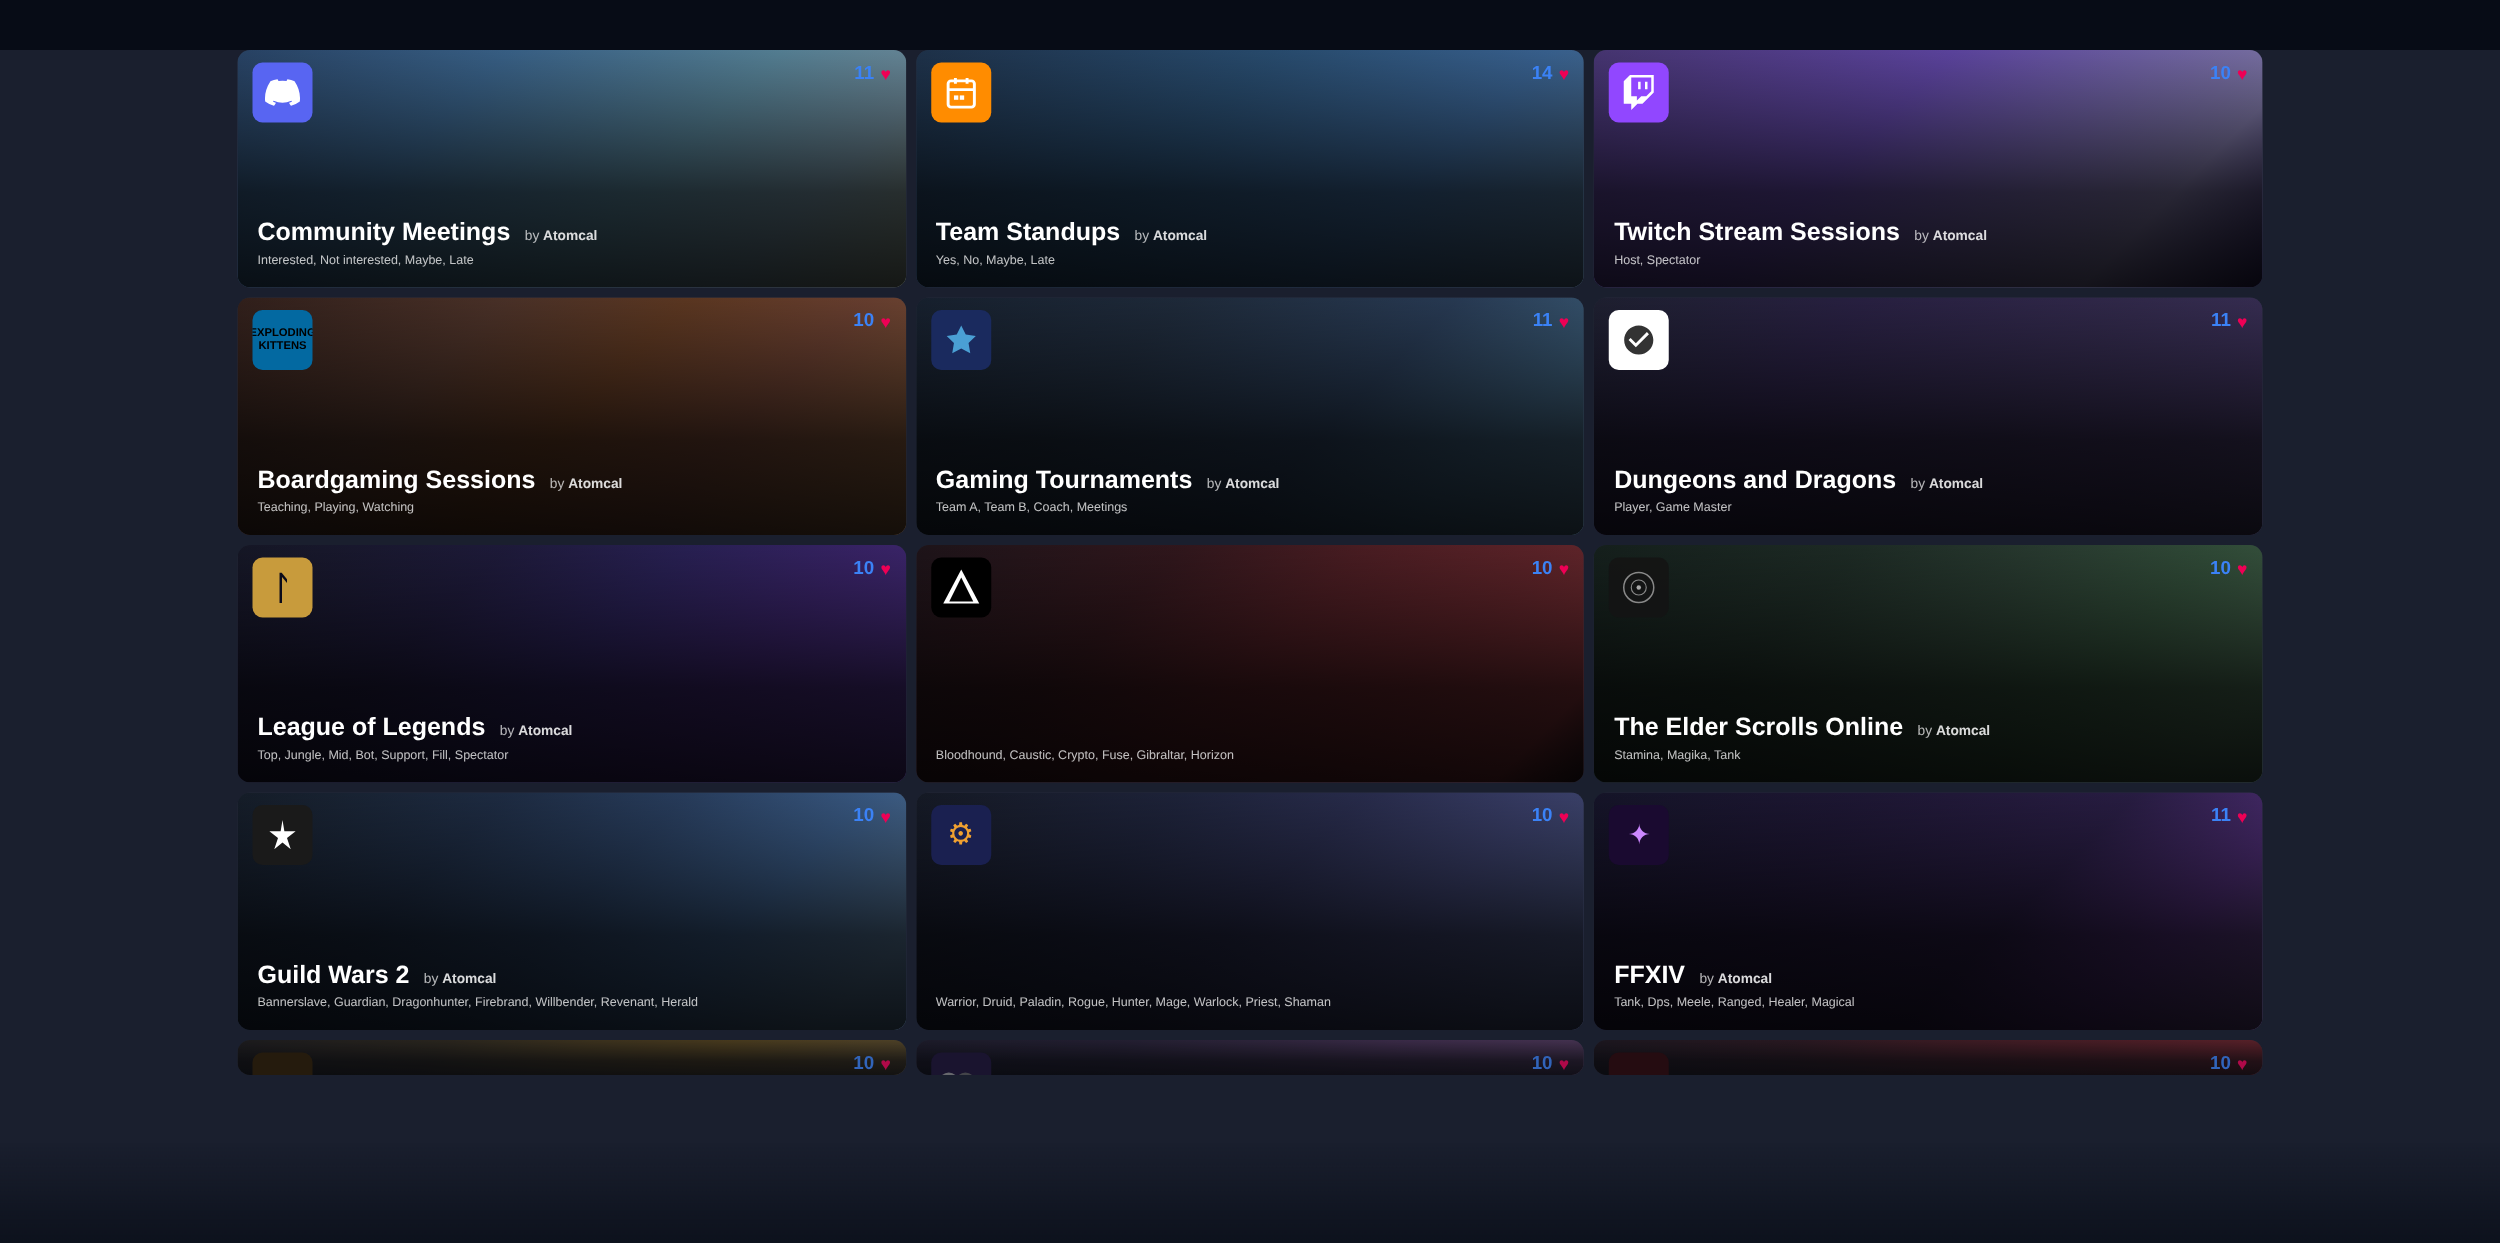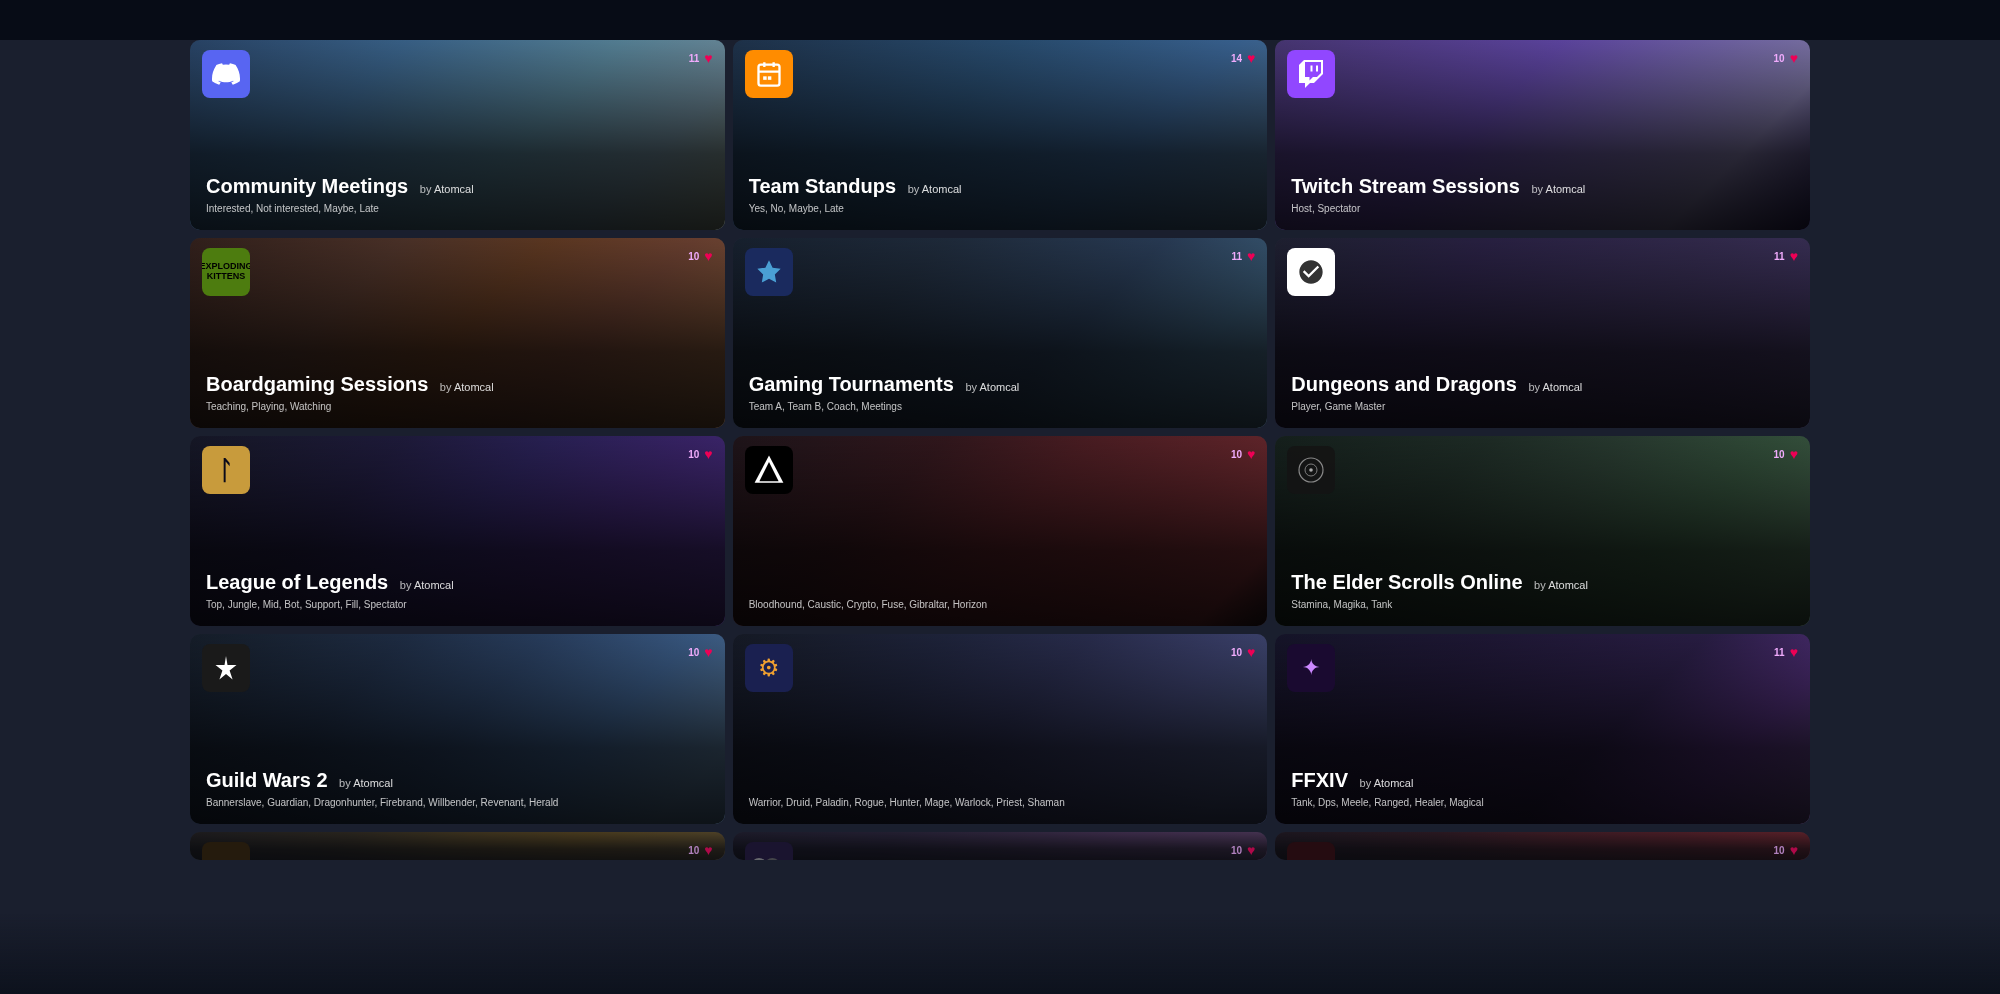--- a/index.html
+++ b/index.html
@@ -61,22 +61,22 @@
       position: absolute;
       top: 10px;
       right: 12px;
       display: flex;
       align-items: center;
       gap: 5px;
       z-index: 3;
     }
 
     .heart-count {
-      color: #f0abfc;
-      font-size: 10px;
+      color: #3b82f6;
+      font-size: 15px;
       font-weight: 600;
     }
 
     .heart-icon {
       color: #e05;
       font-size: 14px;
     }
 
     .card-icon {
       position: absolute;
@@ -100,21 +100,21 @@
     .card-title .by-label {
       font-size: 11px;
       font-weight: 400;
       color: rgba(255,255,255,0.7);
       margin-left: 6px;
       margin-top: 26px;
     }
 
     .card-title .by-name {
       font-size: 11px;
-      font-weight: 400;
+      font-weight: 700;
       color: rgba(255,255,255,0.85);
     }
 
     .card-tags {
       font-size: 10px;
       color: rgba(255,255,255,0.75);
       line-height: 1.4;
     }
 
     
@@ -253,21 +253,21 @@
         <div class="card-tags">Host, Spectator</div>
       </div>
     </div>
     <div class="card">
       <div class="card-bg bg-boardgame"></div>
       <div class="card-gradient"></div>
       <div class="card-top">
         <span class="heart-count">10</span>
         <span class="heart-icon">♥</span>
       </div>
-      <div class="card-icon" style="background: #4d7c0f; display: flex; align-items: center; justify-content: center;">
+      <div class="card-icon" style="background: #0369a1; display: flex; align-items: center; justify-content: center;">
         <div style="font-size:9px;font-weight:900;text-align:center;line-height:1.1;padding:2px;">EXPLODING<br>KITTENS</div>
       </div>
       <div class="card-content">
         <div class="card-title">Boardgaming Sessions <span class="by-label">by </span><span class="by-name">Atomcal</span></div>
         <div class="card-tags">Teaching, Playing, Watching</div>
       </div>
     </div>
     <div class="card">
       <div class="card-bg bg-gaming-tournament"></div>
       <div class="card-gradient"></div>

